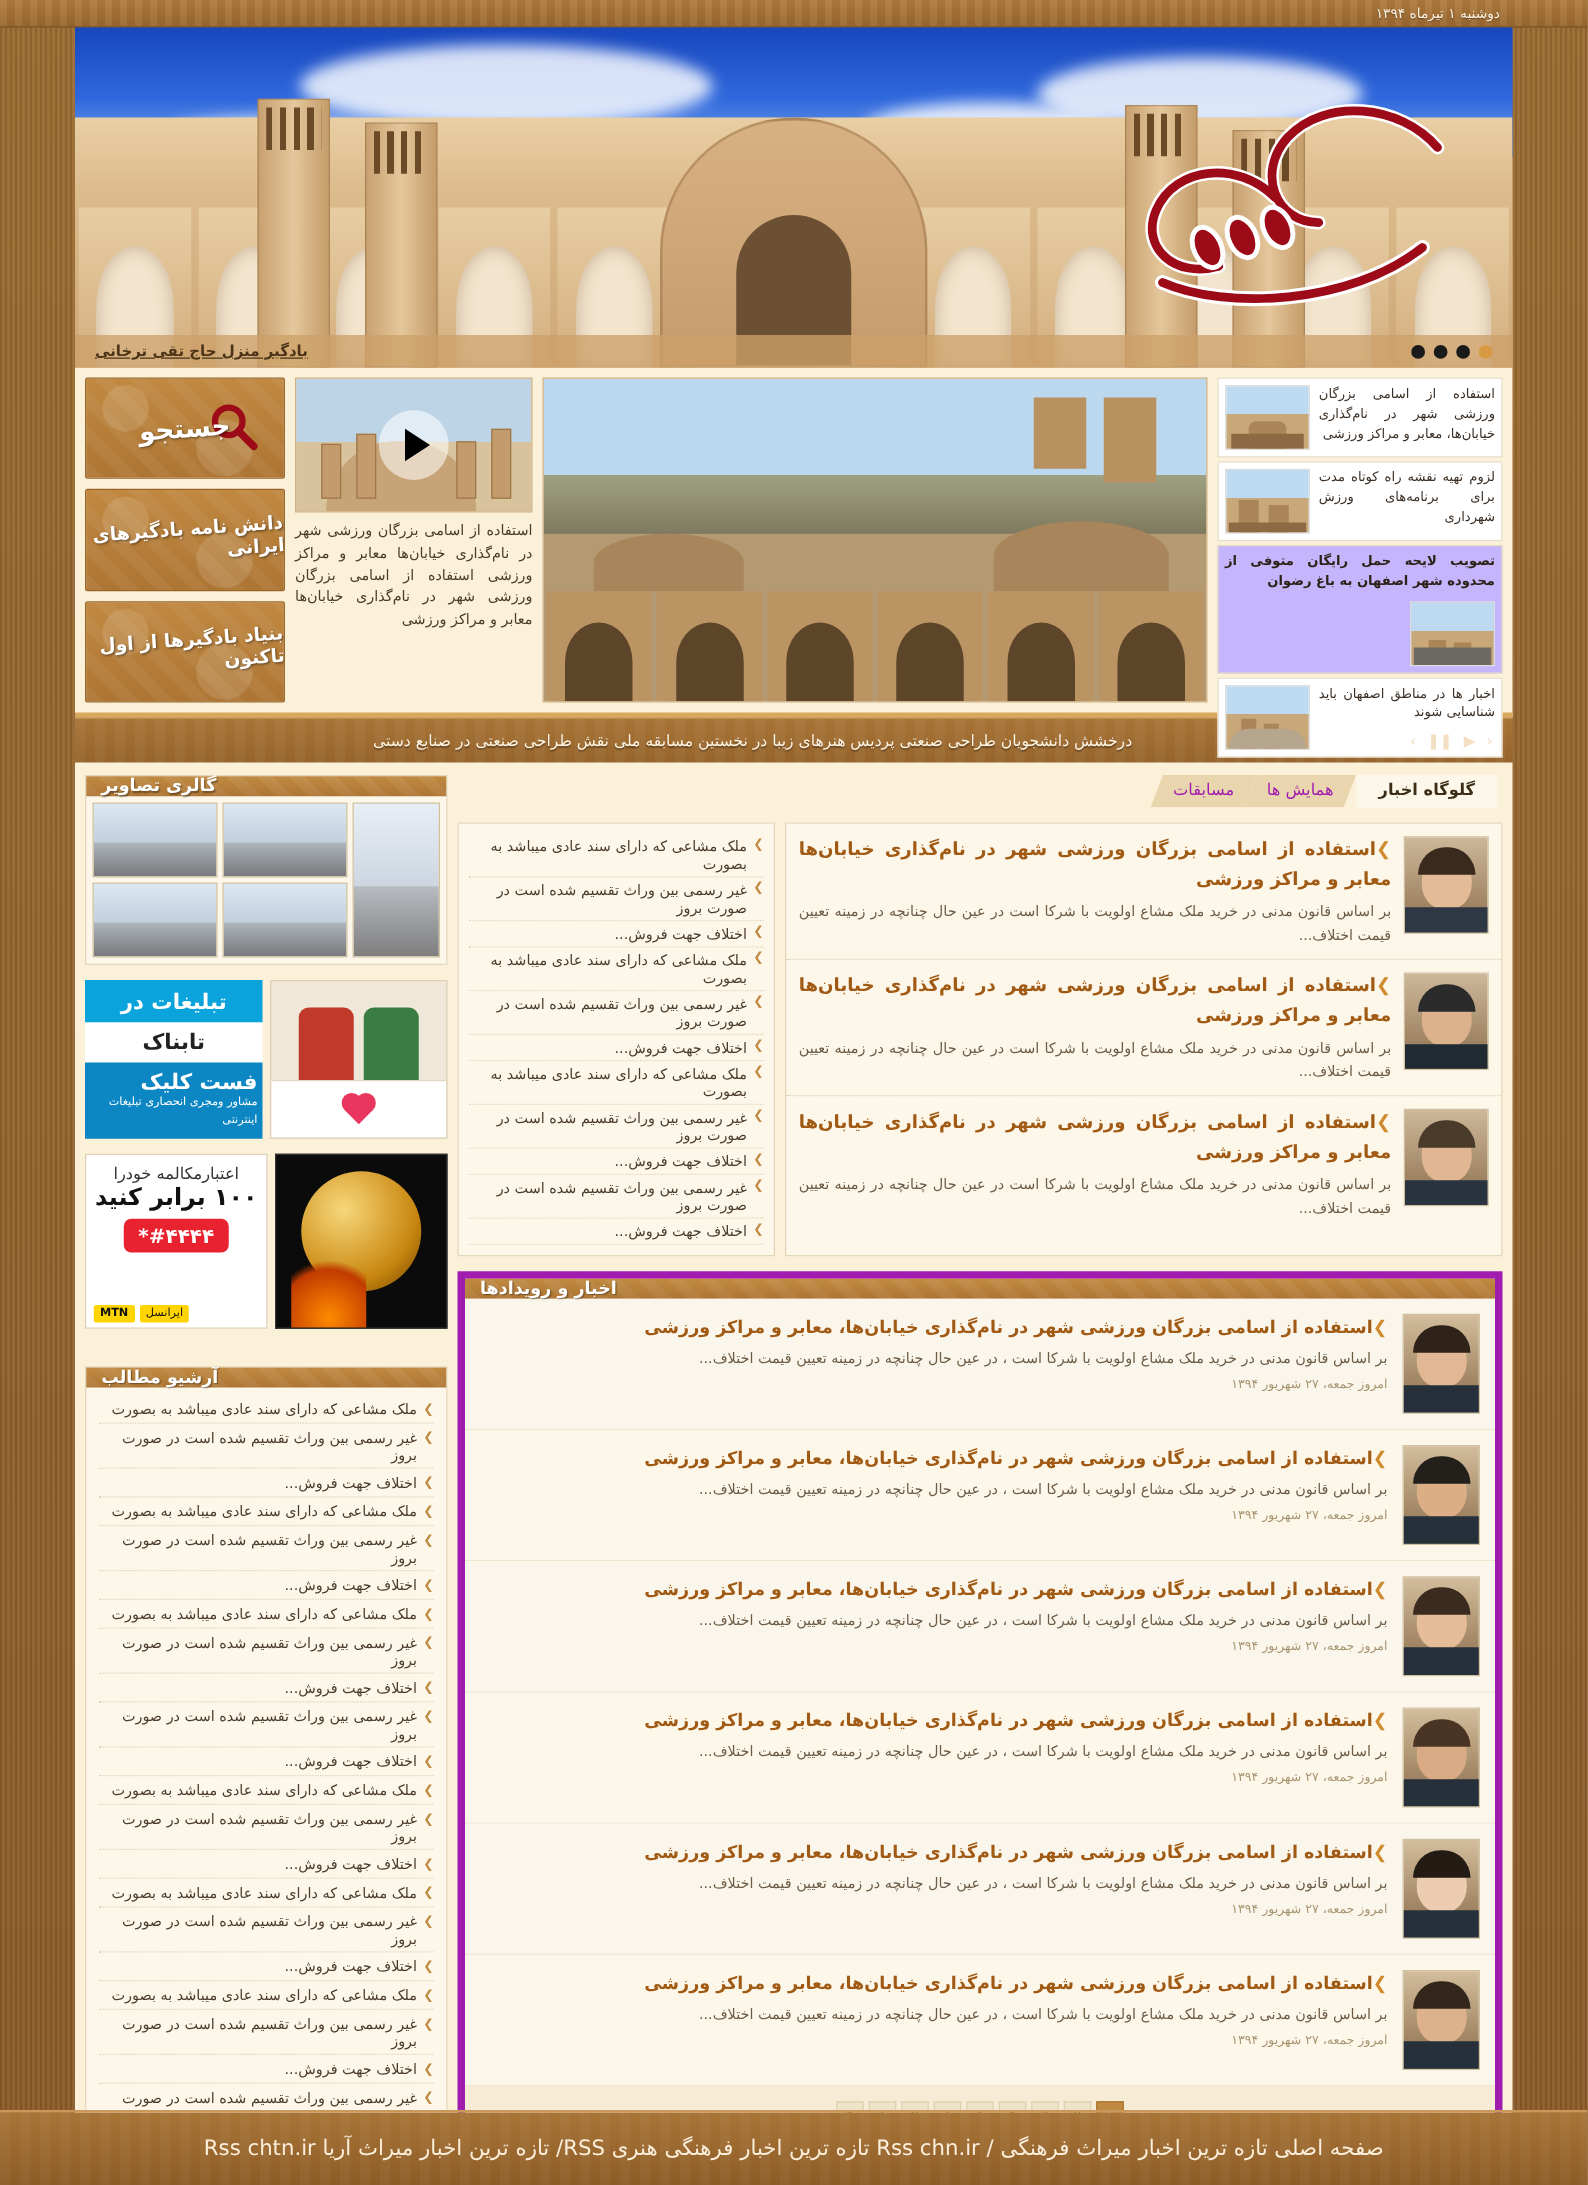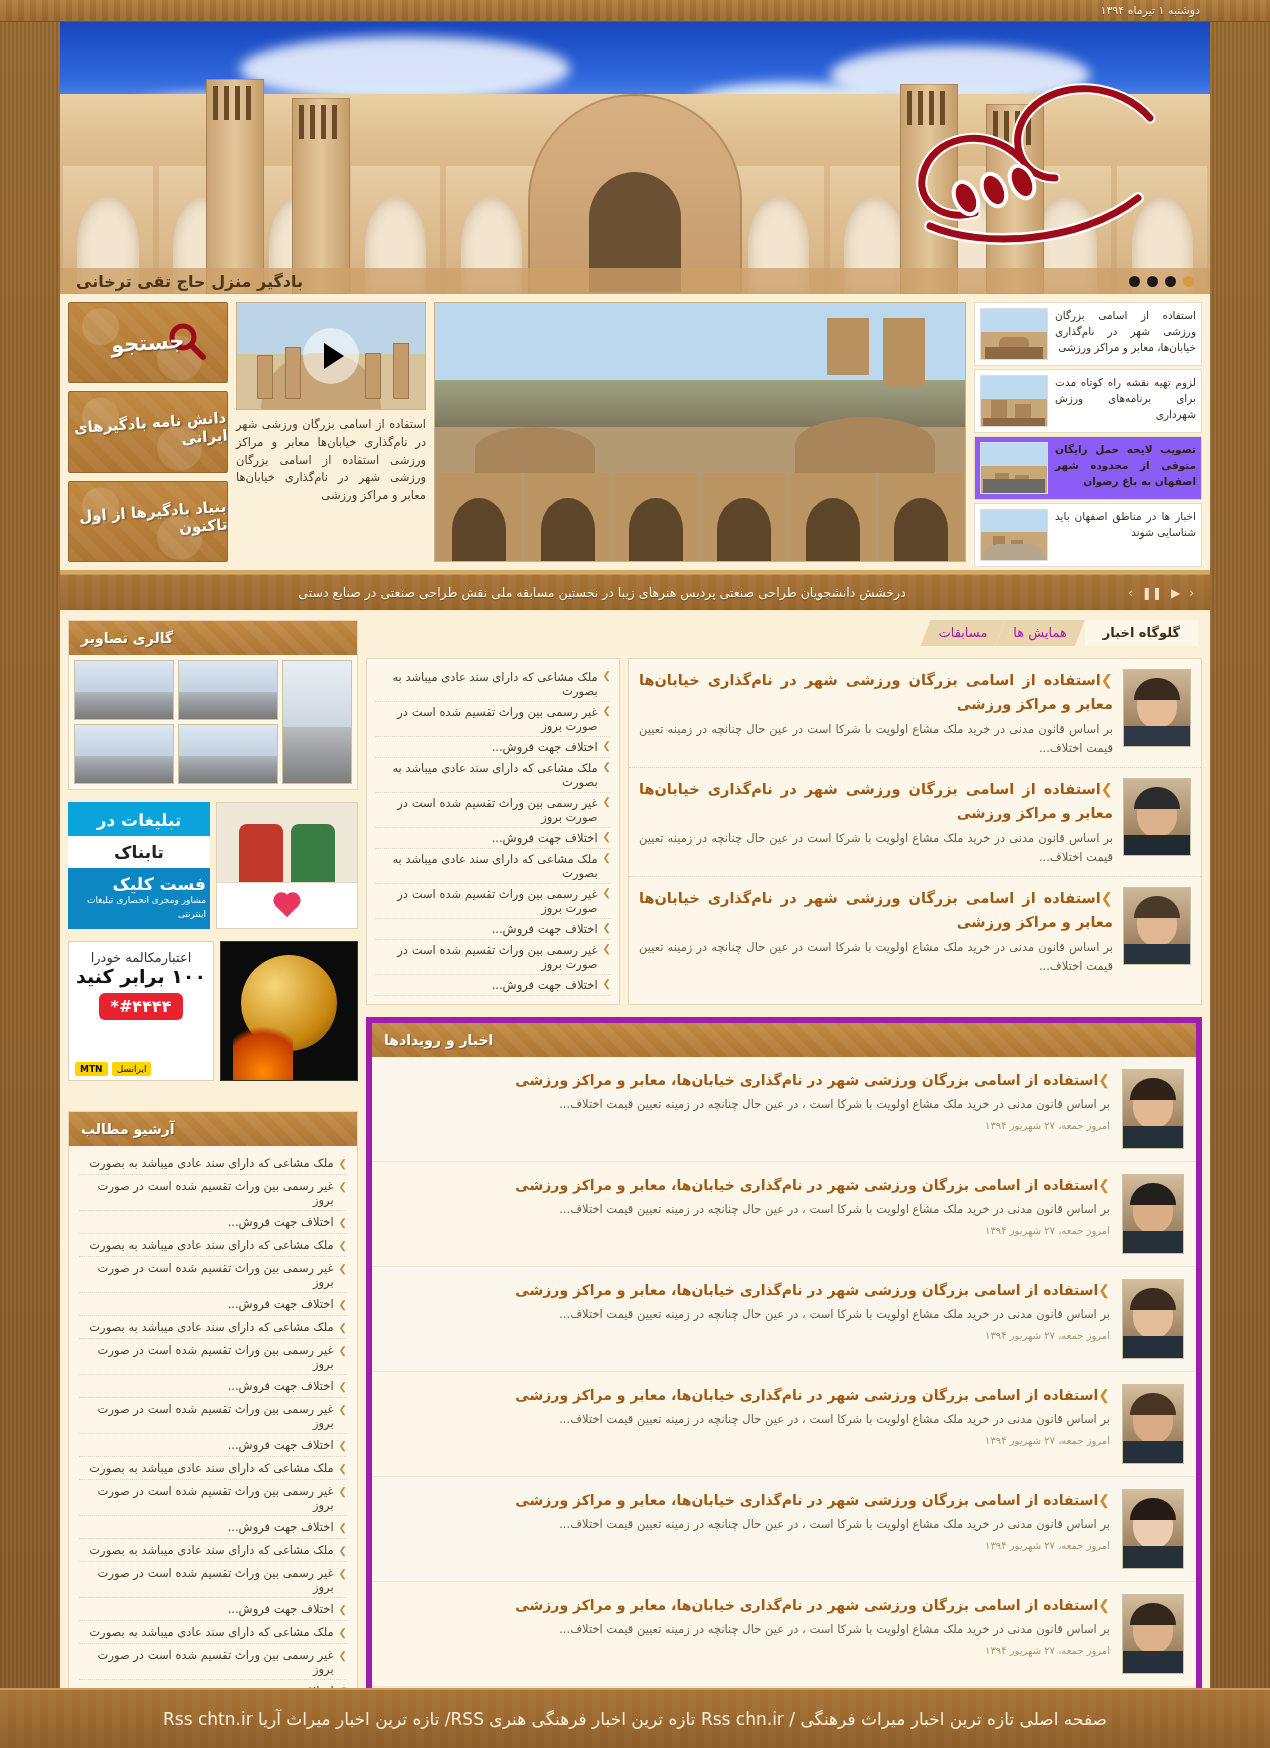--- a/index.html
+++ b/index.html
@@ -57,21 +57,21 @@
   .arch { flex:1; position:relative; margin:0 3px;
     background:linear-gradient(#e7cda3,#d3ae7e); }
   .arch:after { content:""; position:absolute; bottom:0; left:16%; right:16%; height:76%;
     background:#f2e4cd; border-radius:50% 50% 0 0; box-shadow:inset 0 0 14px rgba(120,80,40,.35); }
   .hero-logo { position:absolute; top:26px; right:40px; width:300px; height:220px;
     pointer-events:none; }
   .hero-logo svg { width:100%; height:100%; }
   .hero-caption { position:absolute; left:0; right:0; bottom:0; height:26px;
     background:rgba(205,160,105,.78); display:flex; align-items:center;
     justify-content:space-between; padding:0 16px; }
-  .hero-caption .cap { color:#4b3418; font-size:16px; font-weight:bold; }
+  .hero-caption .cap { color:#4b3418; font-size:12px; font-weight:bold;text-decoration:underline; }
   .dots { display:flex; gap:7px; align-items:center; }
   .dots i { width:11px; height:11px; border-radius:50%; background:#1a1a1a; display:block; }
   .dots i.on { background:#d79a43; }
   
   .panel { background:#fbf0d8; display:flex; padding:8px; gap:8px; height:280px;
     border-bottom:4px solid #d8a85c; }
   .panel-col { width:160px; display:flex; flex-direction:column; gap:8px; }
   .btn-orn { height:82px; border-radius:2px; position:relative; overflow:hidden;
     background:
       radial-gradient(circle at 20% 30%, rgba(255,255,255,.13) 0 18px, transparent 19px),
@@ -101,39 +101,39 @@
     background:linear-gradient(#9fa183,#7f7a5f); }
   .bp-dome { position:absolute; border-radius:50% 50% 0 0; background:#a9855c; }
   .bp-arcade { position:absolute; bottom:0; left:0; right:0; height:34%; display:flex; }
   .bp-arcade div { flex:1; margin:0 2px; background:#bb9464; position:relative; }
   .bp-arcade div:after{ content:""; position:absolute; bottom:0; left:18%; right:18%; height:72%;
     background:#5d4529; border-radius:50% 50% 0 0; }
   .bp-tower{ position:absolute; top:6%; width:42px; height:26%; background:#b79260; }
   .newslist { width:228px; display:flex; flex-direction:column; gap:3px; }
   .nl-item { display:flex; gap:7px; padding:5px; background:#fff; border:1px solid #e6dcc6;
     align-items:flex-start; }
-  .nl-item.hl { background:#8b5cf6; }
+  .nl-item.hl { background:#c4b5fd;flex-direction:column; }
   .nl-item .nl-txt { flex:1; font-size:10.5px; line-height:1.5; color:#3c3026; text-align:justify; }
   .nl-item.hl .nl-txt { font-weight:bold; color:#2c2218; }
   .nl-thumb { width:68px; height:52px; flex:none; border:1px solid #ddd; overflow:hidden;
     background:linear-gradient(#bedaf0 0 45%, #c8a778 45% 100%); position:relative; }
   .nl-thumb i { position:absolute; bottom:0; background:#a98558; display:block; }
   
   .ticker { height:36px; display:flex; align-items:center; padding:0 16px;
     background:
       repeating-linear-gradient(90deg, rgba(255,255,255,.045) 0 8px, transparent 8px 16px),
       linear-gradient(#a87436,#96642c);
     border-top:1px solid #c9985a; color:#fff6e6; }
   .ticker .tk-text { flex:1; text-align:center; font-size:12.5px; text-shadow:0 1px 1px rgba(0,0,0,.35); }
   .tk-ctrl { display:flex; gap:9px; font-size:12px; color:#f3e0c2; }
   .tk-ctrl span { cursor:pointer; }
   
   .main { display:flex; gap:8px; padding:10px 8px 12px; background:#fbf0d8; align-items:flex-start; }
   .side { width:290px; display:flex; flex-direction:column; gap:12px; }
-  .box-head { height:34px; display:flex; align-items:center; justify-content:flex-end;
+  .box-head { height:16px; display:flex; align-items:center; justify-content:flex-end;
     padding:0 12px; color:#fff; font-size:14px; font-weight:bold;
     background:
       repeating-linear-gradient(45deg, rgba(255,255,255,.06) 0 9px, transparent 9px 18px),
       linear-gradient(#c08a42,#ad7533);
     text-shadow:1px 1px 1px rgba(0,0,0,.35); }
   .gallery { background:#fdf7ea; border:1px solid #e3d6ba; }
   .gal-grid { display:flex; padding:5px; gap:4px; }
   .gal-col { display:flex; flex-direction:column; gap:4px; }
   .gal-s { width:100px; height:60px; border:1px solid #cfc0a2; overflow:hidden; position:relative;
     background:linear-gradient(#dce8f3,#aab9c9); }

